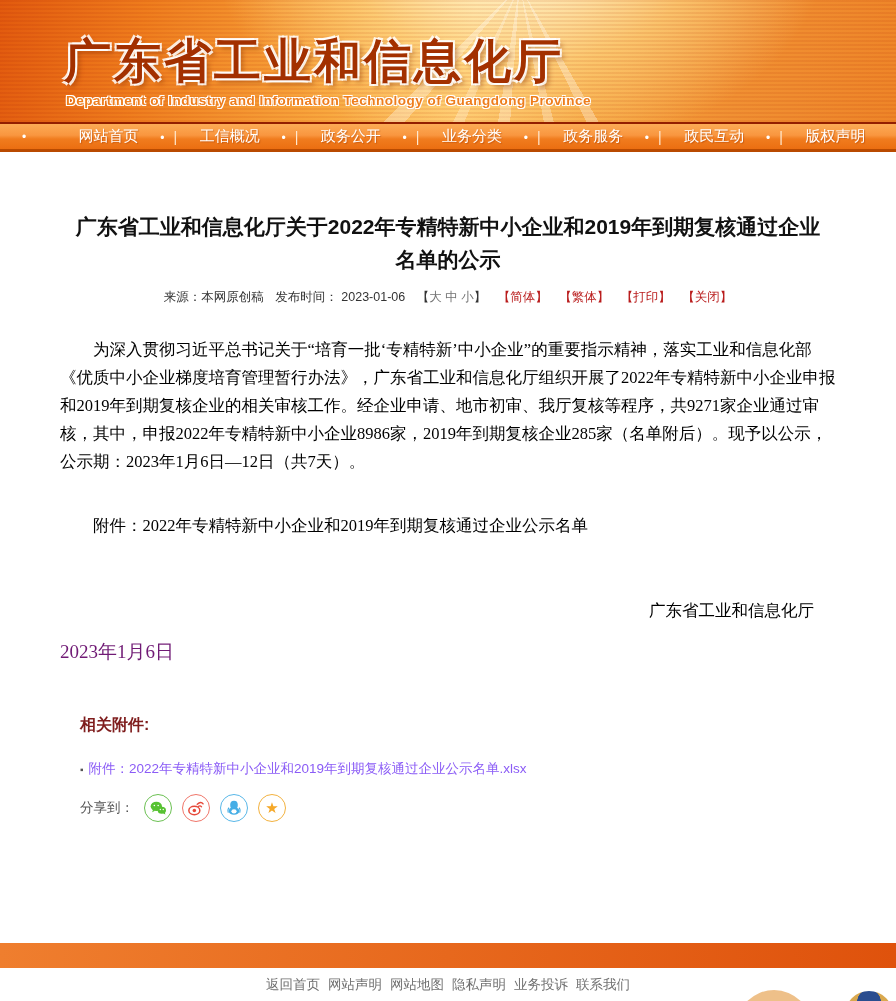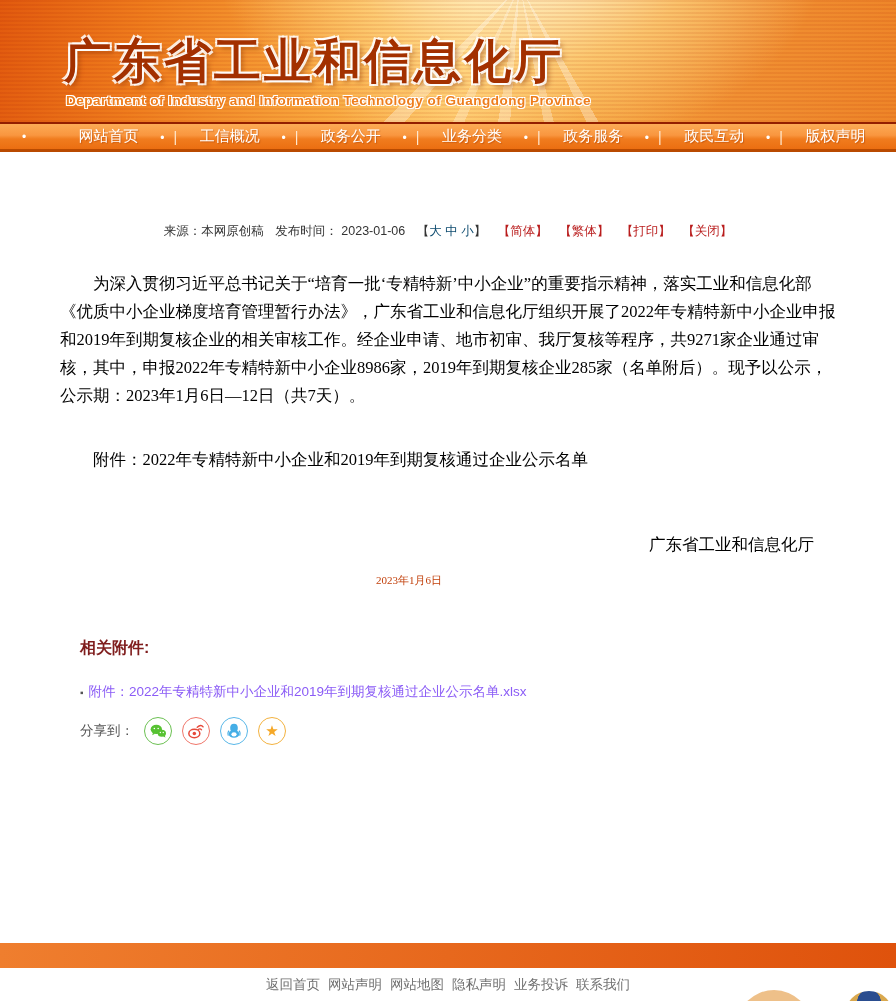--- a/index.html
+++ b/index.html
@@ -57,32 +57,32 @@
 
   
   .content { min-height:791px; padding:58px 60px 0 60px; }
   .article-title {
     max-width:762px; margin:0 auto; text-align:center;
     font-size:21px; font-weight:bold; color:#111; line-height:33px;
   }
   .meta { margin-top:13px; text-align:center; font-size:12.5px; color:#333; }
   .meta > * { margin:0 4px; }
   .meta a { color:#b91c1c; text-decoration:none; cursor:pointer; }
-  .meta .gray { color:#0c4a6e; margin:0; }
+  .meta .gray { color:#737373; margin:0; }
 
   .body-p {
     margin-top:12px; font-family:"Liberation Serif", serif;
     font-size:16.5px; color:#000; line-height:28px; text-indent:2em;
   }
   .p-first { margin-top:30px; }
   .attach-inline { margin-top:36px; }
   .sig-name { margin-top:60px; text-align:right; padding-right:22px;
     font-family:"Liberation Serif", serif; font-size:16.5px; color:#000; }
-  .sig-date { margin-top:17px; text-align:center; padding-right:78px;
-    font-family:"Liberation Serif", serif; font-size:11px; color:#c2410c; }
+  .sig-date { margin-top:17px; text-align:left; padding-right:78px;
+    font-family:"Liberation Serif", serif; font-size:19px; color:#701a75; }
   .contact { margin-top:16px; }
 
   
   .related { margin-top:50px; padding-left:20px; }
   .related-heading { font-size:16px; font-weight:bold; color:#7f1d1d; }
   .attach-item { margin-top:24px; font-size:13.5px; color:#555; }
   .attach-item .sq { font-size:10px; margin-right:5px; color:#555; }
   .attach-item a { color:#8b5cf6; text-decoration:none; cursor:pointer; }
   .share-row { margin-top:16px; display:flex; align-items:center; font-size:13.5px; color:#555; }
   .share-label { margin-right:10px; }
@@ -149,20 +149,21 @@
     <div class="nav-cell">
       <a class="nav-item">政民互动</a>
       <span class="nav-sep"><span>•</span><span class="pipe">|</span></span>
     </div>
     <div class="nav-cell">
       <a class="nav-item">版权声明</a>
     </div>
   </nav>
 
   <main class="content">
+    <h2 class="article-title">广东省工业和信息化厅关于2022年专精特新中小企业和2019年到期复核通过企业名单的公示</h2>
 
     <div class="meta">
       <span>来源：本网原创稿</span>
       <span>发布时间： 2023-01-06</span>
       <span><span>【</span><span class="gray">大 中 小</span><span>】</span></span>
       <a>【简体】</a>
       <a>【繁体】</a>
       <a>【打印】</a>
       <a>【关闭】</a>
     </div>

